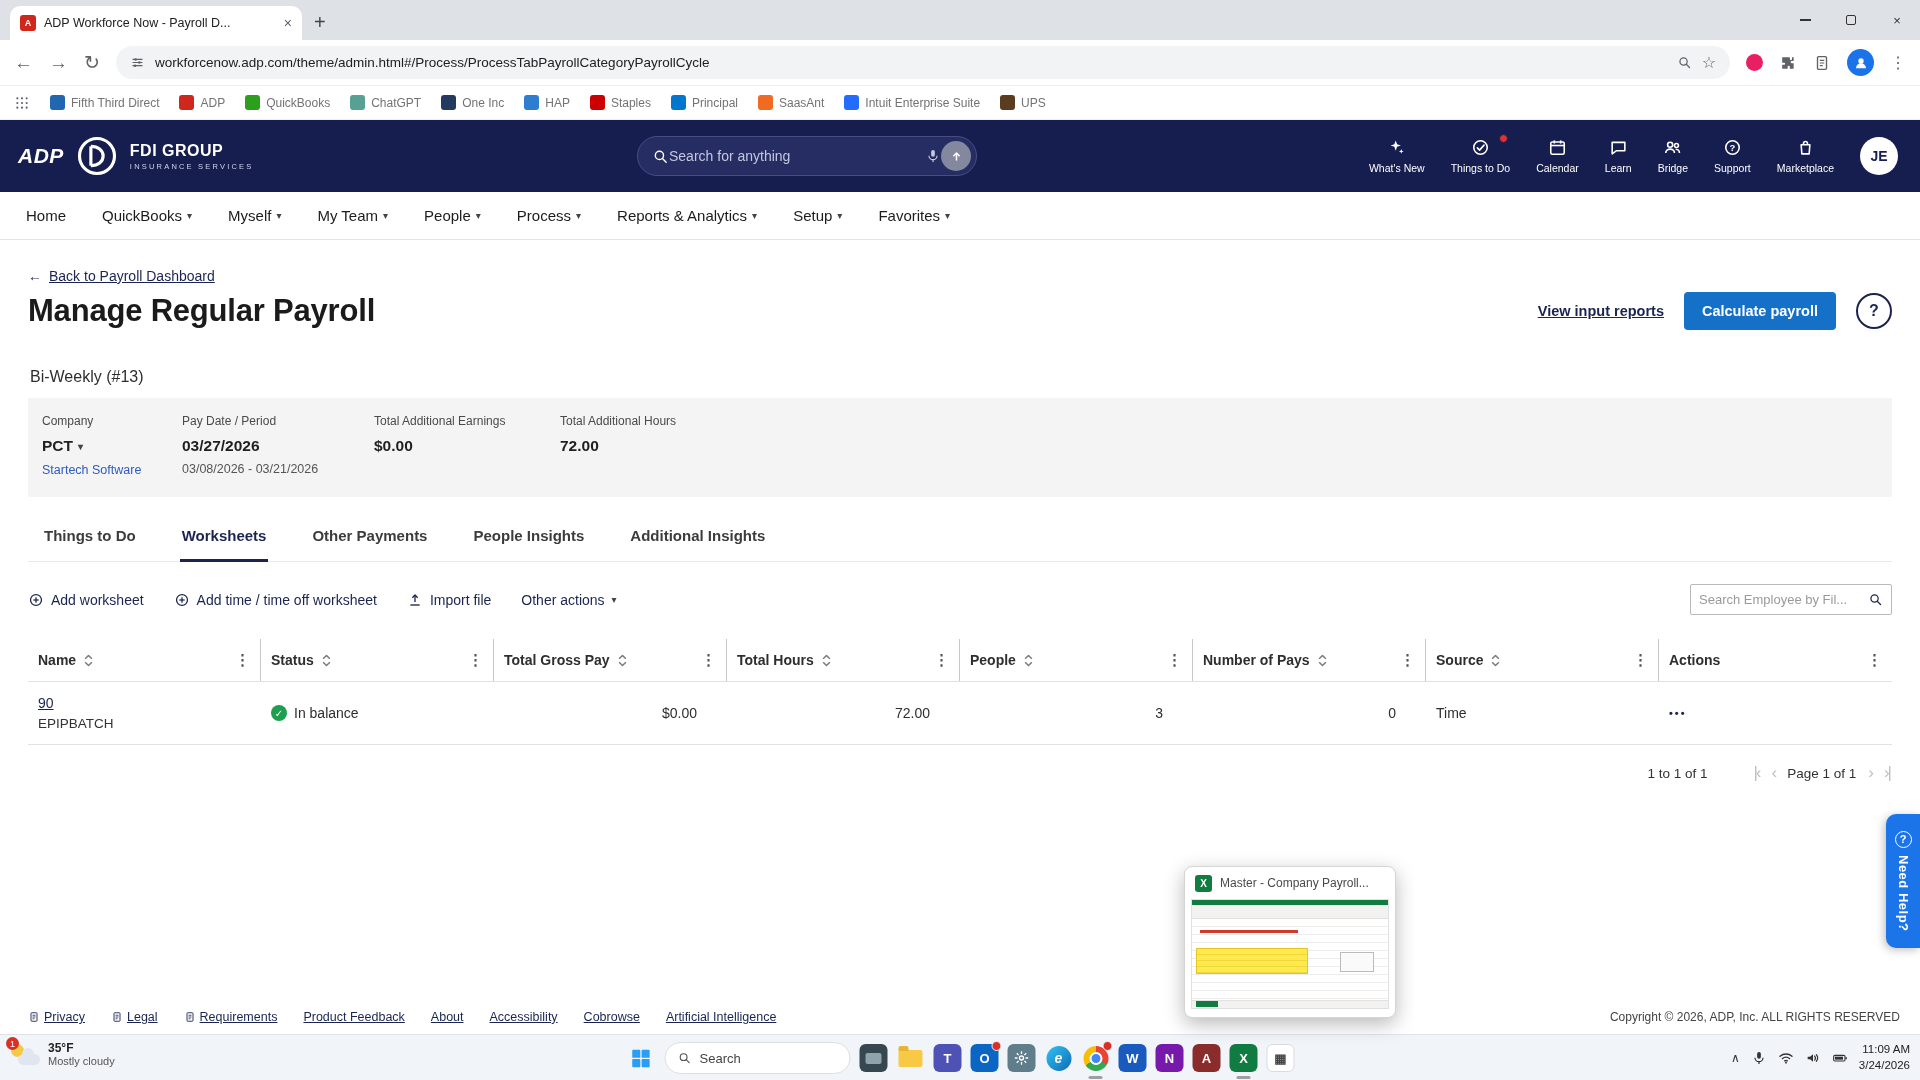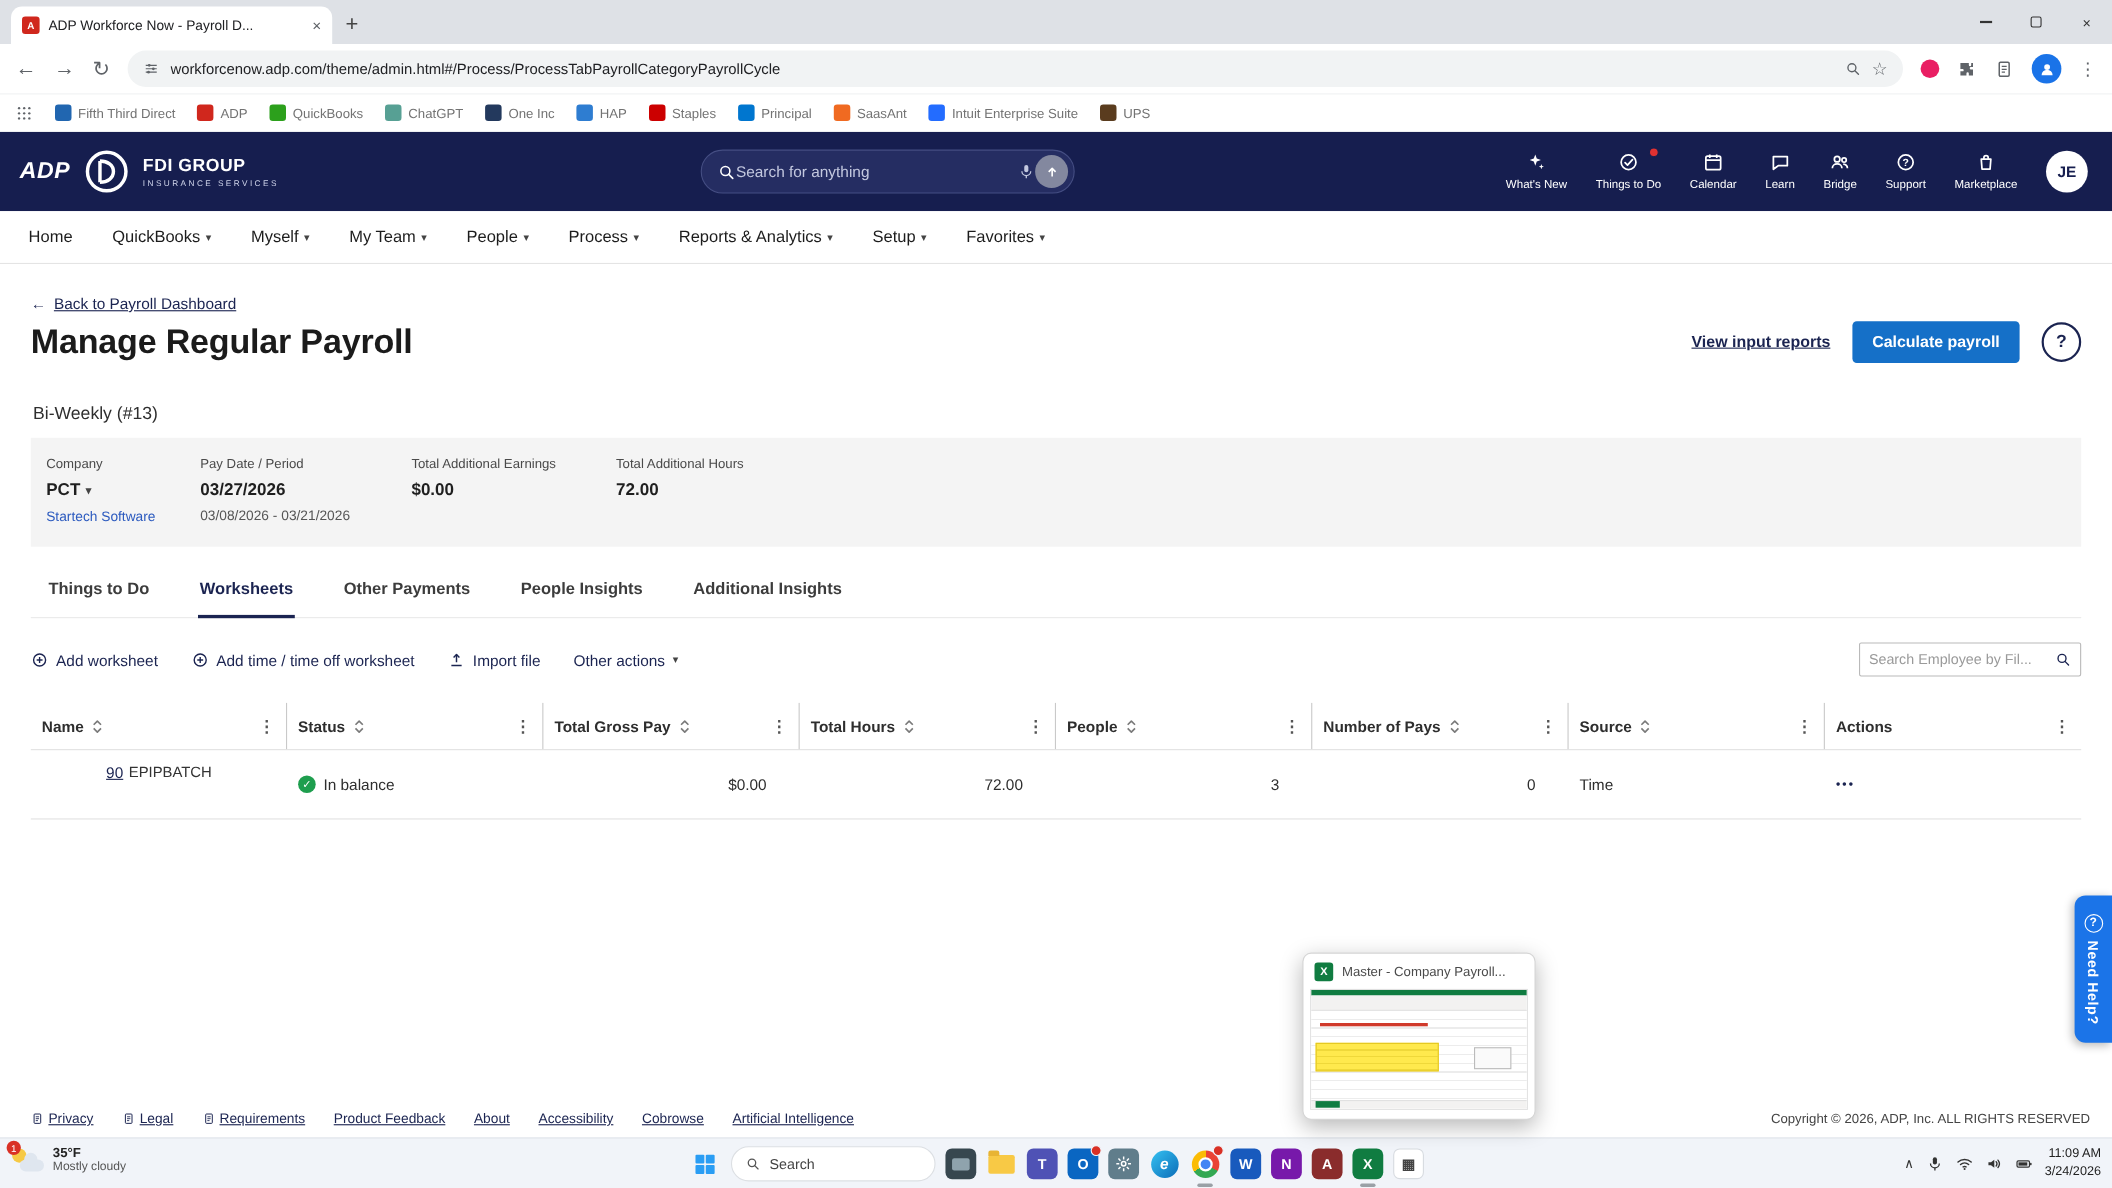--- a/index.html
+++ b/index.html
@@ -100,21 +100,21 @@
   .thead,.trow{display:grid;grid-template-columns:repeat(8,1fr)}
   .thead{border-bottom:1px solid #e2e2e2}
   .th{display:flex;align-items:center;gap:7px;height:42px;padding:0 10px;border-right:1px solid #c9c9c9;
        font-size:14px;font-weight:bold;color:#2e2e2e}
   .th:last-child{border-right:none}
   .th .sort{width:11px;height:15px;color:#7a7a7a}
   .th .kebab{margin-left:auto;color:#555;font-size:15px}
   .trow{border-bottom:1px solid #e2e2e2}
   .td{display:flex;align-items:center;padding:12px 10px;font-size:14px;color:#2e2e2e;min-height:62px}
   .td.num{justify-content:flex-end;padding-right:30px}
-  .name-cell{flex-direction:row;align-items:flex-start;justify-content:center;gap:5px}
+  .name-cell{flex-direction:column;align-items:flex-start;justify-content:center;gap:5px}
   .name-link{color:#1b2451;font-size:14px;text-decoration:underline}
   .name-sub{font-size:13.5px;color:#333}
   .status-ok{width:16px;height:16px;border-radius:50%;background:#1e9e4e;color:#fff;font-size:10px;
        display:flex;align-items:center;justify-content:center;margin-right:7px;flex:none}
   .dots{color:#1b2451;font-size:11px;letter-spacing:2px;font-weight:bold}
 
   .pag{display:flex;justify-content:flex-end;align-items:center;gap:12px;margin:18px 30px 0;font-size:13.5px;color:#333}
   .pag .range{margin-right:34px}
   .pg-arrow{color:#c0c0c0;font-size:17px;letter-spacing:-2px}
 
@@ -669,20 +669,28 @@
       <div class="td num">72.00</div>
       <div class="td num">3</div>
       <div class="td num">0</div>
       <div class="td">Time</div>
       <div class="td">
           <span class="dots">•••</span>
         </div>
     </div>
   </div>
 
+  <div class="pag">
+    <span class="range">1 to 1 of 1</span>
+    <span class="pg-arrow">|‹</span>
+    <span class="pg-arrow">‹</span>
+    <span>Page 1 of 1</span>
+    <span class="pg-arrow">›</span>
+    <span class="pg-arrow">›|</span>
+  </div>
 
   <div class="footer">
     <a href="#" class="flink">
         <svg class="ic">
           <use href="#doc"></use>
         </svg>
         <span>Privacy</span>
       </a>
     <a href="#" class="flink">
         <svg class="ic">

